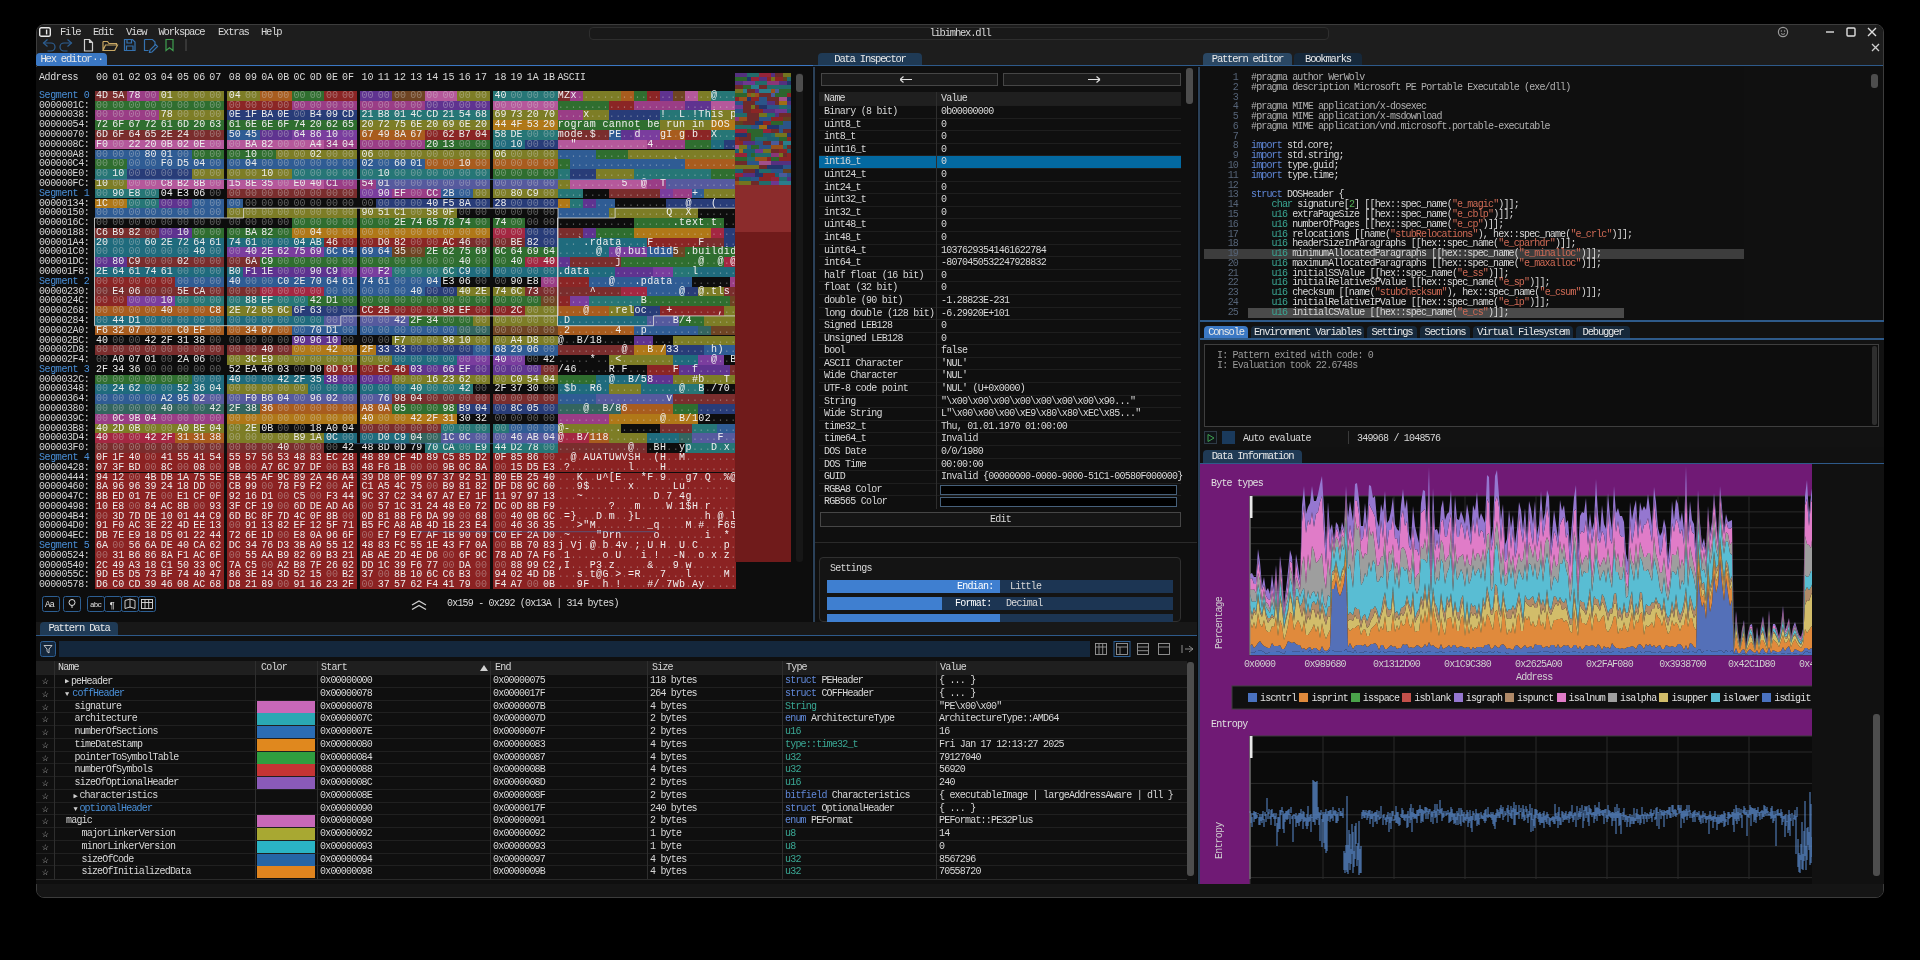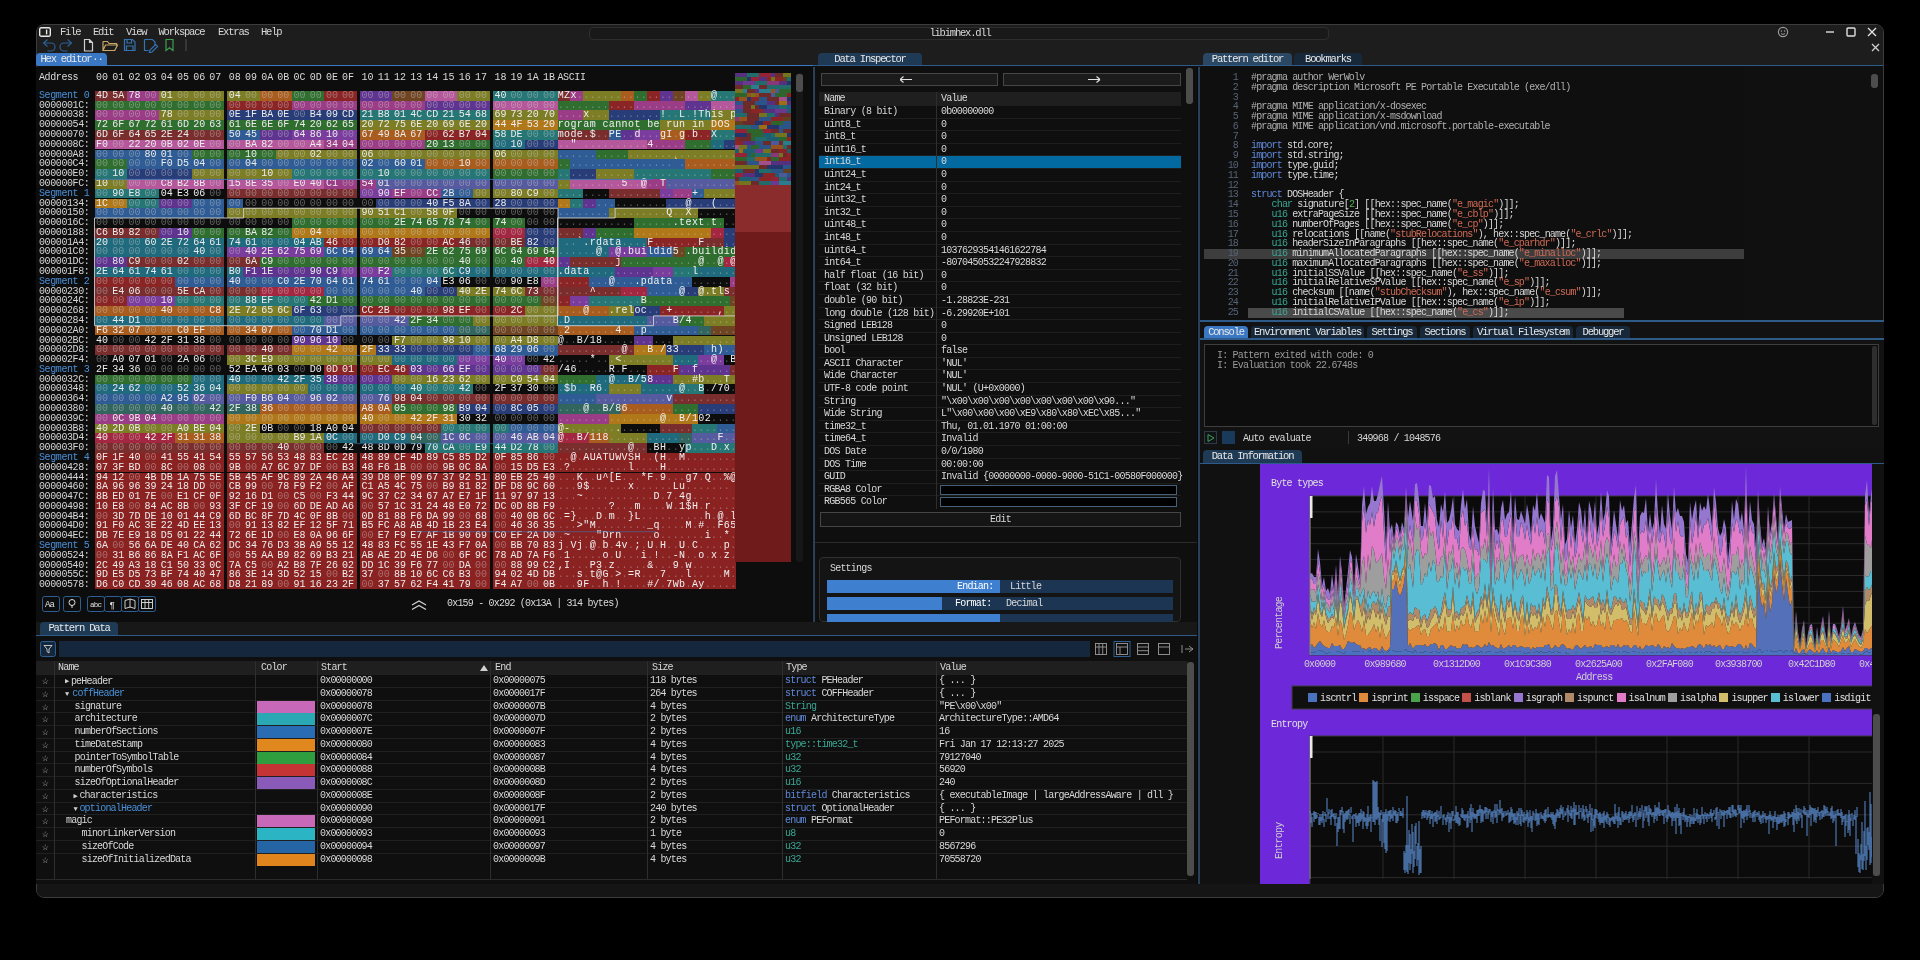--- a/index.html
+++ b/index.html
@@ -728,21 +728,21 @@
     <path d="M1 0.5 L7 4 L1 7.5 Z" fill="none" stroke="#3fa050"></path>
   </svg>
 <div class="a" style="left:1222px;top:431px;width:13px;height:13px;background:#1a3a5c"></div>
 <div class="a tx" style="left:1243px;top:433px">Auto evaluate</div>
 <div class="a" style="left:1348px;top:431px;width:1px;height:13px;background:#3a3a3a"></div>
 <div class="a tx" style="left:1357px;top:433px">349968 / 1048576</div>
 
 <div class="a" style="left:1200px;top:447px;width:684px;height:437px;background:#111"></div>
 <div class="a tab" style="left:1203px;top:450px;width:99px;background:#1f3a55">Data Information</div>
 <div class="a bline" style="left:1200px;top:462.5px;width:684px"></div>
-<div class="a" style="left:1260px;top:464px;width:612px;height:420px;background:#6d28d9;overflow:hidden">
+<div class="a" style="left:1200px;top:464px;width:612px;height:420px;background:#701a75;overflow:hidden">
  <div class="clab" style="left:11px;top:14px;color:#e0e0e0">Byte types</div>
  <svg class="a" style="left:0;top:0" width="684" height="420" viewBox="1200 464 684 420">
   <rect x="1250" y="496" width="605" height="159" fill="#0b0b0b" stroke="#3a3a3a"></rect>
   <line x1="1250" y1="511.9" x2="1855" y2="511.9" stroke="#2b2b2b" stroke-width="1"></line>
       <line x1="1250" y1="527.8" x2="1855" y2="527.8" stroke="#2b2b2b" stroke-width="1"></line>
       <line x1="1250" y1="543.7" x2="1855" y2="543.7" stroke="#2b2b2b" stroke-width="1"></line>
       <line x1="1250" y1="559.6" x2="1855" y2="559.6" stroke="#2b2b2b" stroke-width="1"></line>
       <line x1="1250" y1="575.5" x2="1855" y2="575.5" stroke="#2b2b2b" stroke-width="1"></line>
       <line x1="1250" y1="591.4" x2="1855" y2="591.4" stroke="#2b2b2b" stroke-width="1"></line>
       <line x1="1250" y1="607.3" x2="1855" y2="607.3" stroke="#2b2b2b" stroke-width="1"></line>
@@ -796,21 +796,21 @@
     <div class="clab" style="right:640px;top:138px;width:30px;text-align:right">30</div>
     <div class="clab" style="right:640px;top:154px;width:30px;text-align:right">20</div>
     <div class="clab" style="right:640px;top:170px;width:30px;text-align:right">10</div>
     <div class="clab" style="right:640px;top:186px;width:30px;text-align:right">0</div>
     <div class="clab" style="left:42px;top:195px;width:35px;text-align:center">0x0000</div>
     <div class="clab" style="left:102px;top:195px;width:46px;text-align:center">0x989680</div>
     <div class="clab" style="left:171px;top:195px;width:51px;text-align:center">0x1312D00</div>
     <div class="clab" style="left:242px;top:195px;width:51px;text-align:center">0x1C9C380</div>
     <div class="clab" style="left:313px;top:195px;width:51px;text-align:center">0x2625A00</div>
     <div class="clab" style="left:384px;top:195px;width:51px;text-align:center">0x2FAF080</div>
-    <div class="clab" style="left:455px;top:195px;width:51px;text-align:left">0x3938700</div>
+    <div class="clab" style="left:455px;top:195px;width:51px;text-align:right">0x3938700</div>
     <div class="clab" style="left:526px;top:195px;width:51px;text-align:center">0x42C1D80</div>
     <div class="clab" style="left:597px;top:195px;width:51px;text-align:center">0x4C4B400</div>
  <div class="clab" style="left:14px;top:185px;transform:rotate(-90deg);transform-origin:0 0">Percentage</div>
 
  <div class="clab" style="left:316px;top:208px">Address</div>
  <div class="a" style="left:40px;top:222px;width:625px;line-height:23px;padding-left:8px;white-space:nowrap"><span class="lgi"><b style="background:#4a72c0"></b>iscntrl</span><span class="lgi"><b style="background:#e08a3c"></b>isprint</span><span class="lgi"><b style="background:#4aa34a"></b>isspace</span><span class="lgi"><b style="background:#c4504a"></b>isblank</span><span class="lgi"><b style="background:#9577d0"></b>isgraph</span><span class="lgi"><b style="background:#b08a68"></b>ispunct</span><span class="lgi"><b style="background:#e07cc8"></b>isalnum</span><span class="lgi"><b style="background:#a0a0a0"></b>isalpha</span><span class="lgi"><b style="background:#d2bd6a"></b>isupper</span><span class="lgi"><b style="background:#59bdd3"></b>islower</span><span class="lgi"><b style="background:#4a72c0"></b>isdigit</span><span class="lgi"><b style="background:#e08a3c"></b>isxdigit</span></div>
  <div class="clab" style="left:11px;top:255px;color:#e0e0e0">Entropy</div>
  <div class="clab" style="left:14px;top:395px;transform:rotate(-90deg);transform-origin:0 0">Entropy</div>
  <div class="clab" style="right:640px;top:283px;width:30px;text-align:right">1</div>
     <div class="clab" style="right:640px;top:314px;width:30px;text-align:right">0.8</div>
@@ -861,20 +861,21 @@
     <div class="prow"><em class="pc0">☆</em><em class="pc1"><span class="" style="padding-left:20.5px">signature</span></em><em class="pc2"><span class="sw" style="background:#c868b8"></span></em><em class="pc3">0x00000078</em><em class="pc4">0x0000007B</em><em class="pc5">4 bytes</em><em class="pc6"><span class="t">String</span></em><em class="pc7">"PE\x00\x00"</em></div>
     <div class="prow"><em class="pc0">☆</em><em class="pc1"><span class="" style="padding-left:20.5px">architecture</span></em><em class="pc2"><span class="sw" style="background:#2aa8b4"></span></em><em class="pc3">0x0000007C</em><em class="pc4">0x0000007D</em><em class="pc5">2 bytes</em><em class="pc6"><span class="k">enum</span> ArchitectureType</em><em class="pc7">ArchitectureType::AMD64</em></div>
     <div class="prow"><em class="pc0">☆</em><em class="pc1"><span class="" style="padding-left:20.5px">numberOfSections</span></em><em class="pc2"><span class="sw" style="background:#2a6cb4"></span></em><em class="pc3">0x0000007E</em><em class="pc4">0x0000007F</em><em class="pc5">2 bytes</em><em class="pc6"><span class="t">u16</span></em><em class="pc7">16</em></div>
     <div class="prow"><em class="pc0">☆</em><em class="pc1"><span class="" style="padding-left:20.5px">timeDateStamp</span></em><em class="pc2"><span class="sw" style="background:#e0881e"></span></em><em class="pc3">0x00000080</em><em class="pc4">0x00000083</em><em class="pc5">4 bytes</em><em class="pc6"><span class="t">type::time32_t</span></em><em class="pc7">Fri Jan 17 12:13:27 2025</em></div>
     <div class="prow"><em class="pc0">☆</em><em class="pc1"><span class="" style="padding-left:20.5px">pointerToSymbolTable</span></em><em class="pc2"><span class="sw" style="background:#2f9e3f"></span></em><em class="pc3">0x00000084</em><em class="pc4">0x00000087</em><em class="pc5">4 bytes</em><em class="pc6"><span class="t">u32</span></em><em class="pc7">79127040</em></div>
     <div class="prow"><em class="pc0">☆</em><em class="pc1"><span class="" style="padding-left:20.5px">numberOfSymbols</span></em><em class="pc2"><span class="sw" style="background:#c43434"></span></em><em class="pc3">0x00000088</em><em class="pc4">0x0000008B</em><em class="pc5">4 bytes</em><em class="pc6"><span class="t">u32</span></em><em class="pc7">56920</em></div>
     <div class="prow"><em class="pc0">☆</em><em class="pc1"><span class="" style="padding-left:20.5px">sizeOfOptionalHeader</span></em><em class="pc2"><span class="sw" style="background:#8a5ab8"></span></em><em class="pc3">0x0000008C</em><em class="pc4">0x0000008D</em><em class="pc5">2 bytes</em><em class="pc6"><span class="t">u16</span></em><em class="pc7">240</em></div>
     <div class="prow"><em class="pc0">☆</em><em class="pc1"><span class="arr" style="padding-left:19.5px">▶</span><span class="" style="padding-left:2.5px">characteristics</span></em><em class="pc2"></em><em class="pc3">0x0000008E</em><em class="pc4">0x0000008F</em><em class="pc5">2 bytes</em><em class="pc6"><span class="k">bitfield</span> Characteristics</em><em class="pc7">{ executableImage | largeAddressAware | dll }</em></div>
     <div class="prow"><em class="pc0">☆</em><em class="pc1"><span class="arr" style="padding-left:19.5px">▼</span><span class="blue" style="padding-left:2.5px">optionalHeader</span></em><em class="pc2"></em><em class="pc3">0x00000090</em><em class="pc4">0x0000017F</em><em class="pc5">240 bytes</em><em class="pc6"><span class="k">struct</span> OptionalHeader</em><em class="pc7">{ ... }</em></div>
     <div class="prow"><em class="pc0">☆</em><em class="pc1"><span class="" style="padding-left:12px">magic</span></em><em class="pc2"><span class="sw" style="background:#c868b8"></span></em><em class="pc3">0x00000090</em><em class="pc4">0x00000091</em><em class="pc5">2 bytes</em><em class="pc6"><span class="k">enum</span> PEFormat</em><em class="pc7">PEFormat::PE32Plus</em></div>
+    <div class="prow"><em class="pc0">☆</em><em class="pc1"><span class="" style="padding-left:27.5px">majorLinkerVersion</span></em><em class="pc2"><span class="sw" style="background:#a8a832"></span></em><em class="pc3">0x00000092</em><em class="pc4">0x00000092</em><em class="pc5">1 byte</em><em class="pc6"><span class="t">u8</span></em><em class="pc7">14</em></div>
     <div class="prow"><em class="pc0">☆</em><em class="pc1"><span class="" style="padding-left:27.5px">minorLinkerVersion</span></em><em class="pc2"><span class="sw" style="background:#2ab4c4"></span></em><em class="pc3">0x00000093</em><em class="pc4">0x00000093</em><em class="pc5">1 byte</em><em class="pc6"><span class="t">u8</span></em><em class="pc7">0</em></div>
     <div class="prow"><em class="pc0">☆</em><em class="pc1"><span class="" style="padding-left:27.5px">sizeOfCode</span></em><em class="pc2"><span class="sw" style="background:#2565a5"></span></em><em class="pc3">0x00000094</em><em class="pc4">0x00000097</em><em class="pc5">4 bytes</em><em class="pc6"><span class="t">u32</span></em><em class="pc7">8567296</em></div>
     <div class="prow"><em class="pc0">☆</em><em class="pc1"><span class="" style="padding-left:27.5px">sizeOfInitializedData</span></em><em class="pc2"><span class="sw" style="background:#e0841e"></span></em><em class="pc3">0x00000098</em><em class="pc4">0x0000009B</em><em class="pc5">4 bytes</em><em class="pc6"><span class="t">u32</span></em><em class="pc7">70558720</em></div>
   </div>
 <div class="a vsep" style="left:54px;top:661px;height:218px"></div>
 <div class="a vsep" style="left:255px;top:661px;height:218px"></div>
 <div class="a vsep" style="left:317px;top:661px;height:218px"></div>
 <div class="a vsep" style="left:490px;top:661px;height:218px"></div>
 <div class="a vsep" style="left:647px;top:661px;height:218px"></div>
 <div class="a vsep" style="left:782px;top:661px;height:218px"></div>

